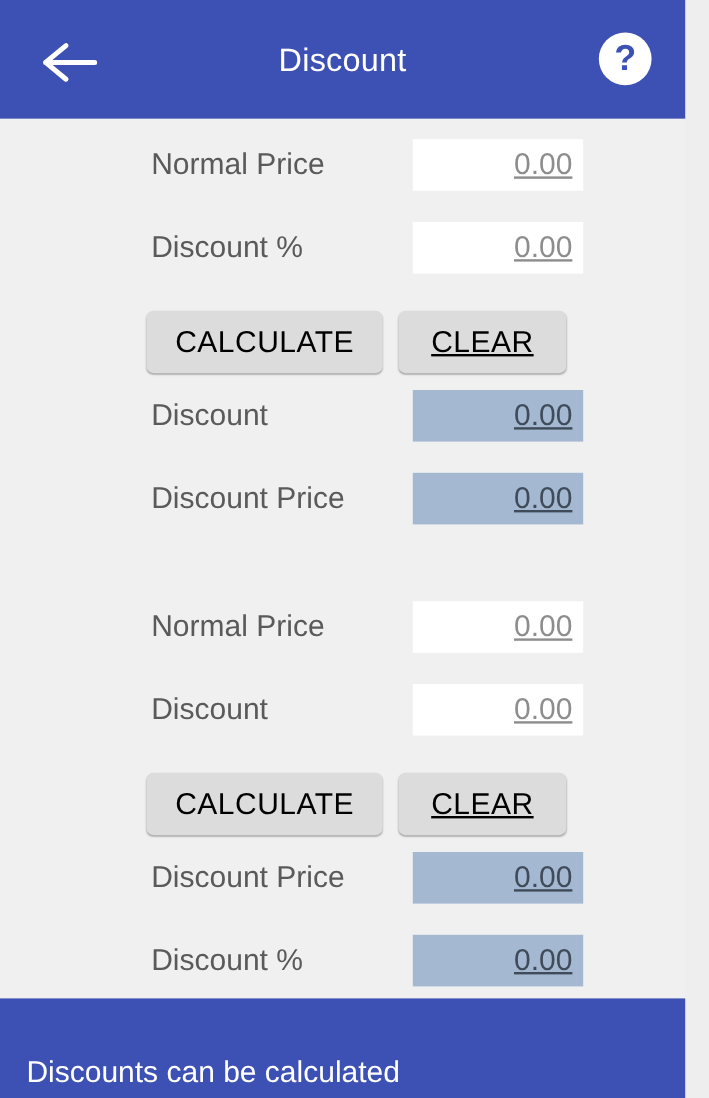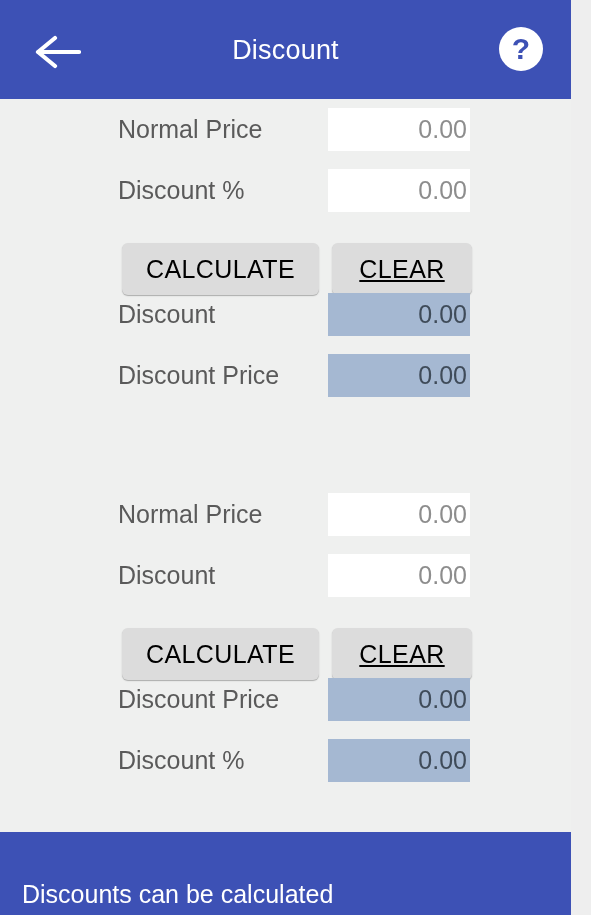--- a/index.html
+++ b/index.html
@@ -89,64 +89,65 @@
     overflow: hidden;
   }
 
   .section { position: absolute; left: 0; right: 0; }
   #section-0 { top: 0px; }
   #section-1 { top: 385px; }
 
   .field-row {
     position: relative;
     height: 61px;
-    margin: 0;
+    margin: 8px;
   }
 
   .field-label {
     position: absolute;
     left: 118px;
     top: 0;
     height: 61px;
     line-height: 61px;
     font-size: 25px;
     color: #5a5a5a;
     white-space: nowrap;
   }
 
   .field-box {
     position: absolute;
-    left: 328px;
+    left: 336px;
     width: 142px;
     top: 9px;
     height: 43px;
     box-sizing: border-box;
     display: flex;
     align-items: center;
     justify-content: flex-end;
-    padding-right: 3px;
-    font-size: 25px;
+    padding-right: 9px;
+    font-size: 25px;
+    text-decoration: underline;
   }
   .field-box.input {
     background: #ffffff;
     color: #8d8d8d;
     cursor: text;
   }
   .field-box.result {
     background: #a5b8d2;
     color: #3f4b59;
   }
 
   .button-row {
     position: relative;
     height: 63px;
   }
   .btn {
     position: absolute;
-    top: 22px;
+    top: 14px;
     height: 52px;
     box-sizing: border-box;
     background: #dcdcdc;
     border: none;
     border-radius: 6px;
     color: #000000;
     font-size: 25px;
     font-family: "Liberation Sans", sans-serif;
     letter-spacing: 0.4px;
     cursor: pointer;

